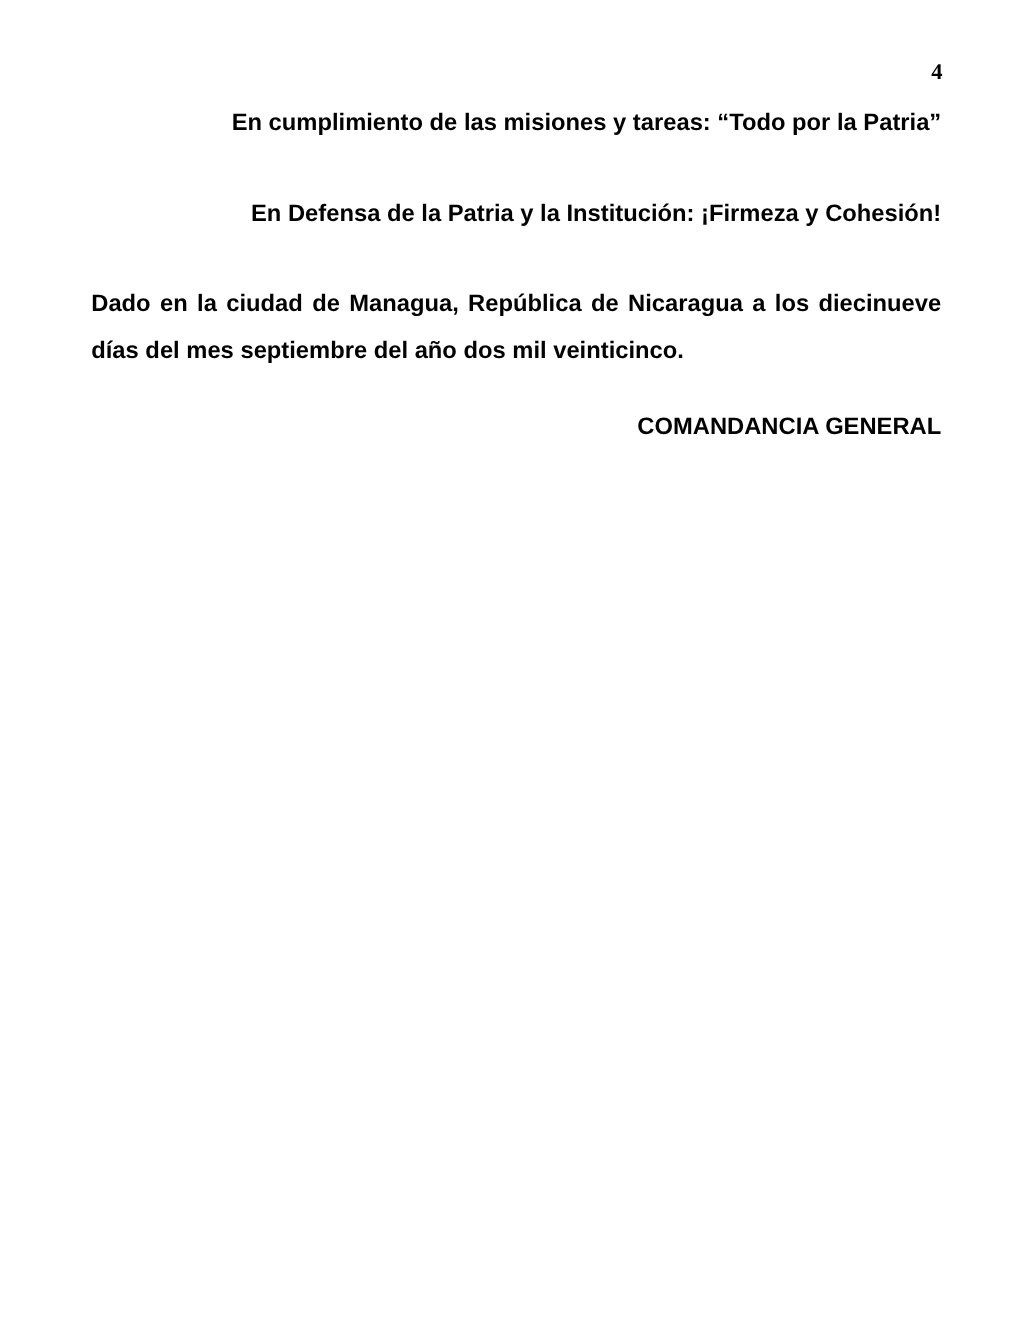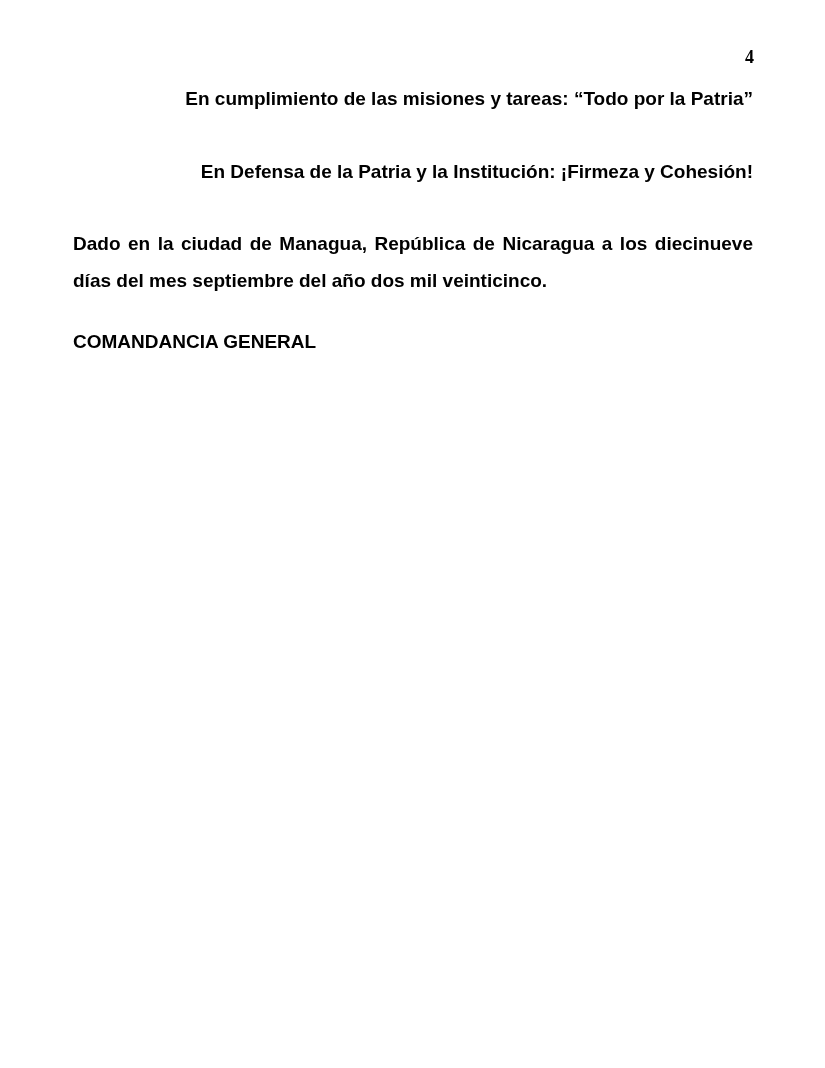--- a/index.html
+++ b/index.html
@@ -38,21 +38,21 @@
   .heading-mission   { top: 80px;  text-align: right; }
   .heading-defense   { top: 153px; text-align: right; }
   .dateline {
     top: 212px;
     text-align: justify;
     text-justify: inter-word;
     margin-top: 13px;
   }
   .signature-block {
     top: 323px;
-    text-align: left;
+    text-align: right;
   }
   .signature-block .sig-line {
     display: block;
   }
 </style>
 </head>
 <body>
 
 <div class="page">
 

